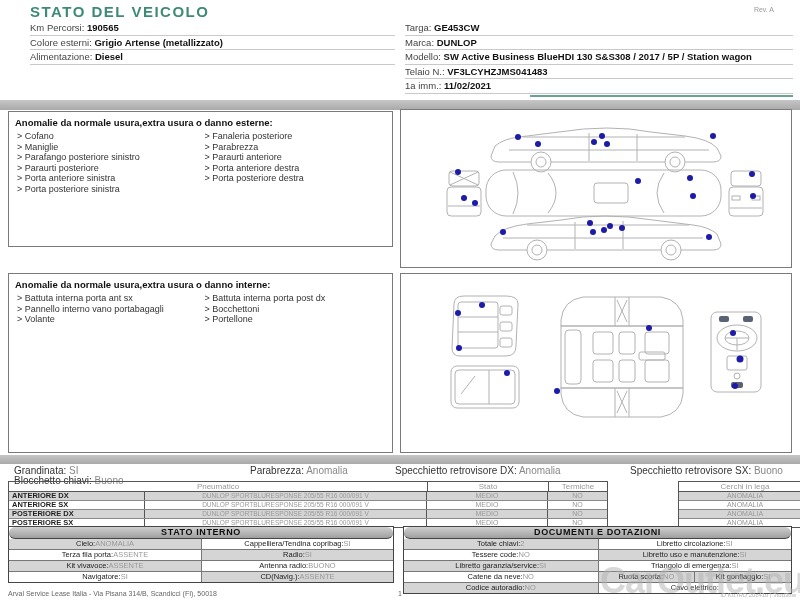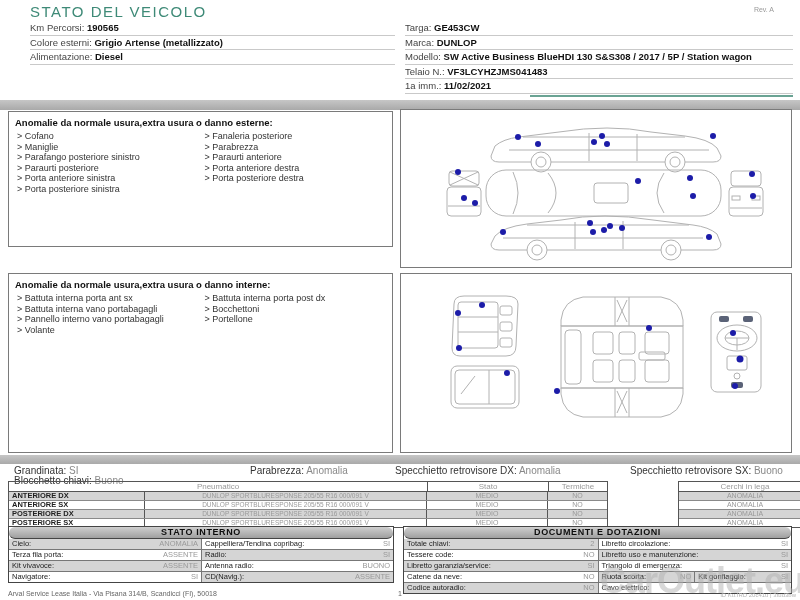--- a/index.html
+++ b/index.html
@@ -1,20 +1,20 @@
 <!DOCTYPE html>
 <html><head>
 <meta charset="utf-8">
 <style>
   html,body{margin:0;padding:0;background:#fff;}
   body{width:800px;height:600px;position:relative;overflow:hidden;
        font-family:"Liberation Sans",sans-serif;-webkit-font-smoothing:antialiased;}
   .abs{position:absolute;}
   
-  .title{left:30px;top:3px;font-size:15px;font-weight:normal;color:#3e8a77;letter-spacing:1.5px;}
+  .title{left:30px;top:3px;font-size:15px;font-weight:bold;color:#3e8a77;letter-spacing:1.5px;}
   .rev{right:26px;top:6px;font-size:7px;color:#999;}
   .info-block{width:365px;}
   .info-row{border-bottom:1px solid #c9c9c9;font-size:9.5px;color:#444;line-height:11.5px;padding:1px 0 1px;}
   .info-row .val{font-weight:bold;color:#111;}
   .teal-line{left:530px;top:95px;width:263px;height:2px;background:#6aa393;}
   .graybar{left:0;width:800px;background:linear-gradient(#c6c6c6,#a9a9a9);}
   
   .box{border:1px solid #7a7a7a;background:#fff;box-sizing:border-box;}
   .box-title{font-size:9.5px;font-weight:bold;color:#111;padding:5px 6px 3px;}
   .cols{display:flex;padding:0 4px;}
@@ -47,21 +47,21 @@
   .th-term{flex:1;}
   .cerchi-h{height:9px;line-height:9px;text-align:center;color:#9a9a9a;font-size:8px;border-bottom:1px solid #555;}
   .cerchi-r{height:8px;line-height:8px;text-align:center;font-size:7px;color:#999;}
   .cerchi-r + .cerchi-r{border-top:1px solid #8a8a8a;}
   
   .btable{border:1px solid #444;box-sizing:border-box;background:#fff;}
   .bt-head{height:11px;line-height:11px;text-align:center;font-weight:bold;font-size:9px;color:#0d0d0d;
            letter-spacing:0.6px;background:linear-gradient(#cfcfcf,#9f9f9f);border-bottom:1px solid #444;border-radius:6px;}
   .brow{display:flex;height:10px;line-height:10px;}
   .brow + .brow{border-top:1px solid #777;}
-  .bcell{box-sizing:border-box;display:flex;justify-content:space-between;align-items:center;
+  .bcell{box-sizing:border-box;display:flex;justify-content:center;align-items:center;
          padding:0 3px;font-size:7.5px;overflow:hidden;white-space:nowrap;}
   .bcell .lbl{color:#222;} .bcell .val{color:#999;}
   .bcell + .bcell{border-left:1px solid #777;}
   .half{width:50%;} .quarter{width:25%;}
   
   .footer-left{left:8px;top:590px;font-size:7px;color:#666;}
   .footer-page{left:0;top:590px;width:800px;text-align:center;font-size:7px;color:#666;}
   .footer-right{right:4px;top:592px;font-size:6px;color:#b5b5b5;}
   .watermark{right:-4px;top:560px;font-size:36px;font-weight:bold;color:rgba(178,178,178,0.5);
              letter-spacing:-1px;z-index:10;pointer-events:none;}
@@ -179,21 +179,20 @@
         <circle class="dot" cx="352" cy="86" r="3"></circle>
     </g>
   </svg>
 </div>
 
 <div class="abs box" style="left:8px;top:273px;width:385px;height:180px;">
   <div class="box-title">Anomalie da normale usura,extra usura o danno interne:</div>
   <div class="cols">
     <div class="col">
       <div class="anom-item">Battuta interna porta ant sx</div>
-      <div class="anom-item">Battuta interna vano portabagagli</div>
       <div class="anom-item">Pannello interno vano portabagagli</div>
       <div class="anom-item">Volante</div>
     </div>
     <div class="col">
       <div class="anom-item">Battuta interna porta post dx</div>
       <div class="anom-item">Bocchettoni</div>
       <div class="anom-item">Portellone</div>
     </div>
   </div>
 </div>

